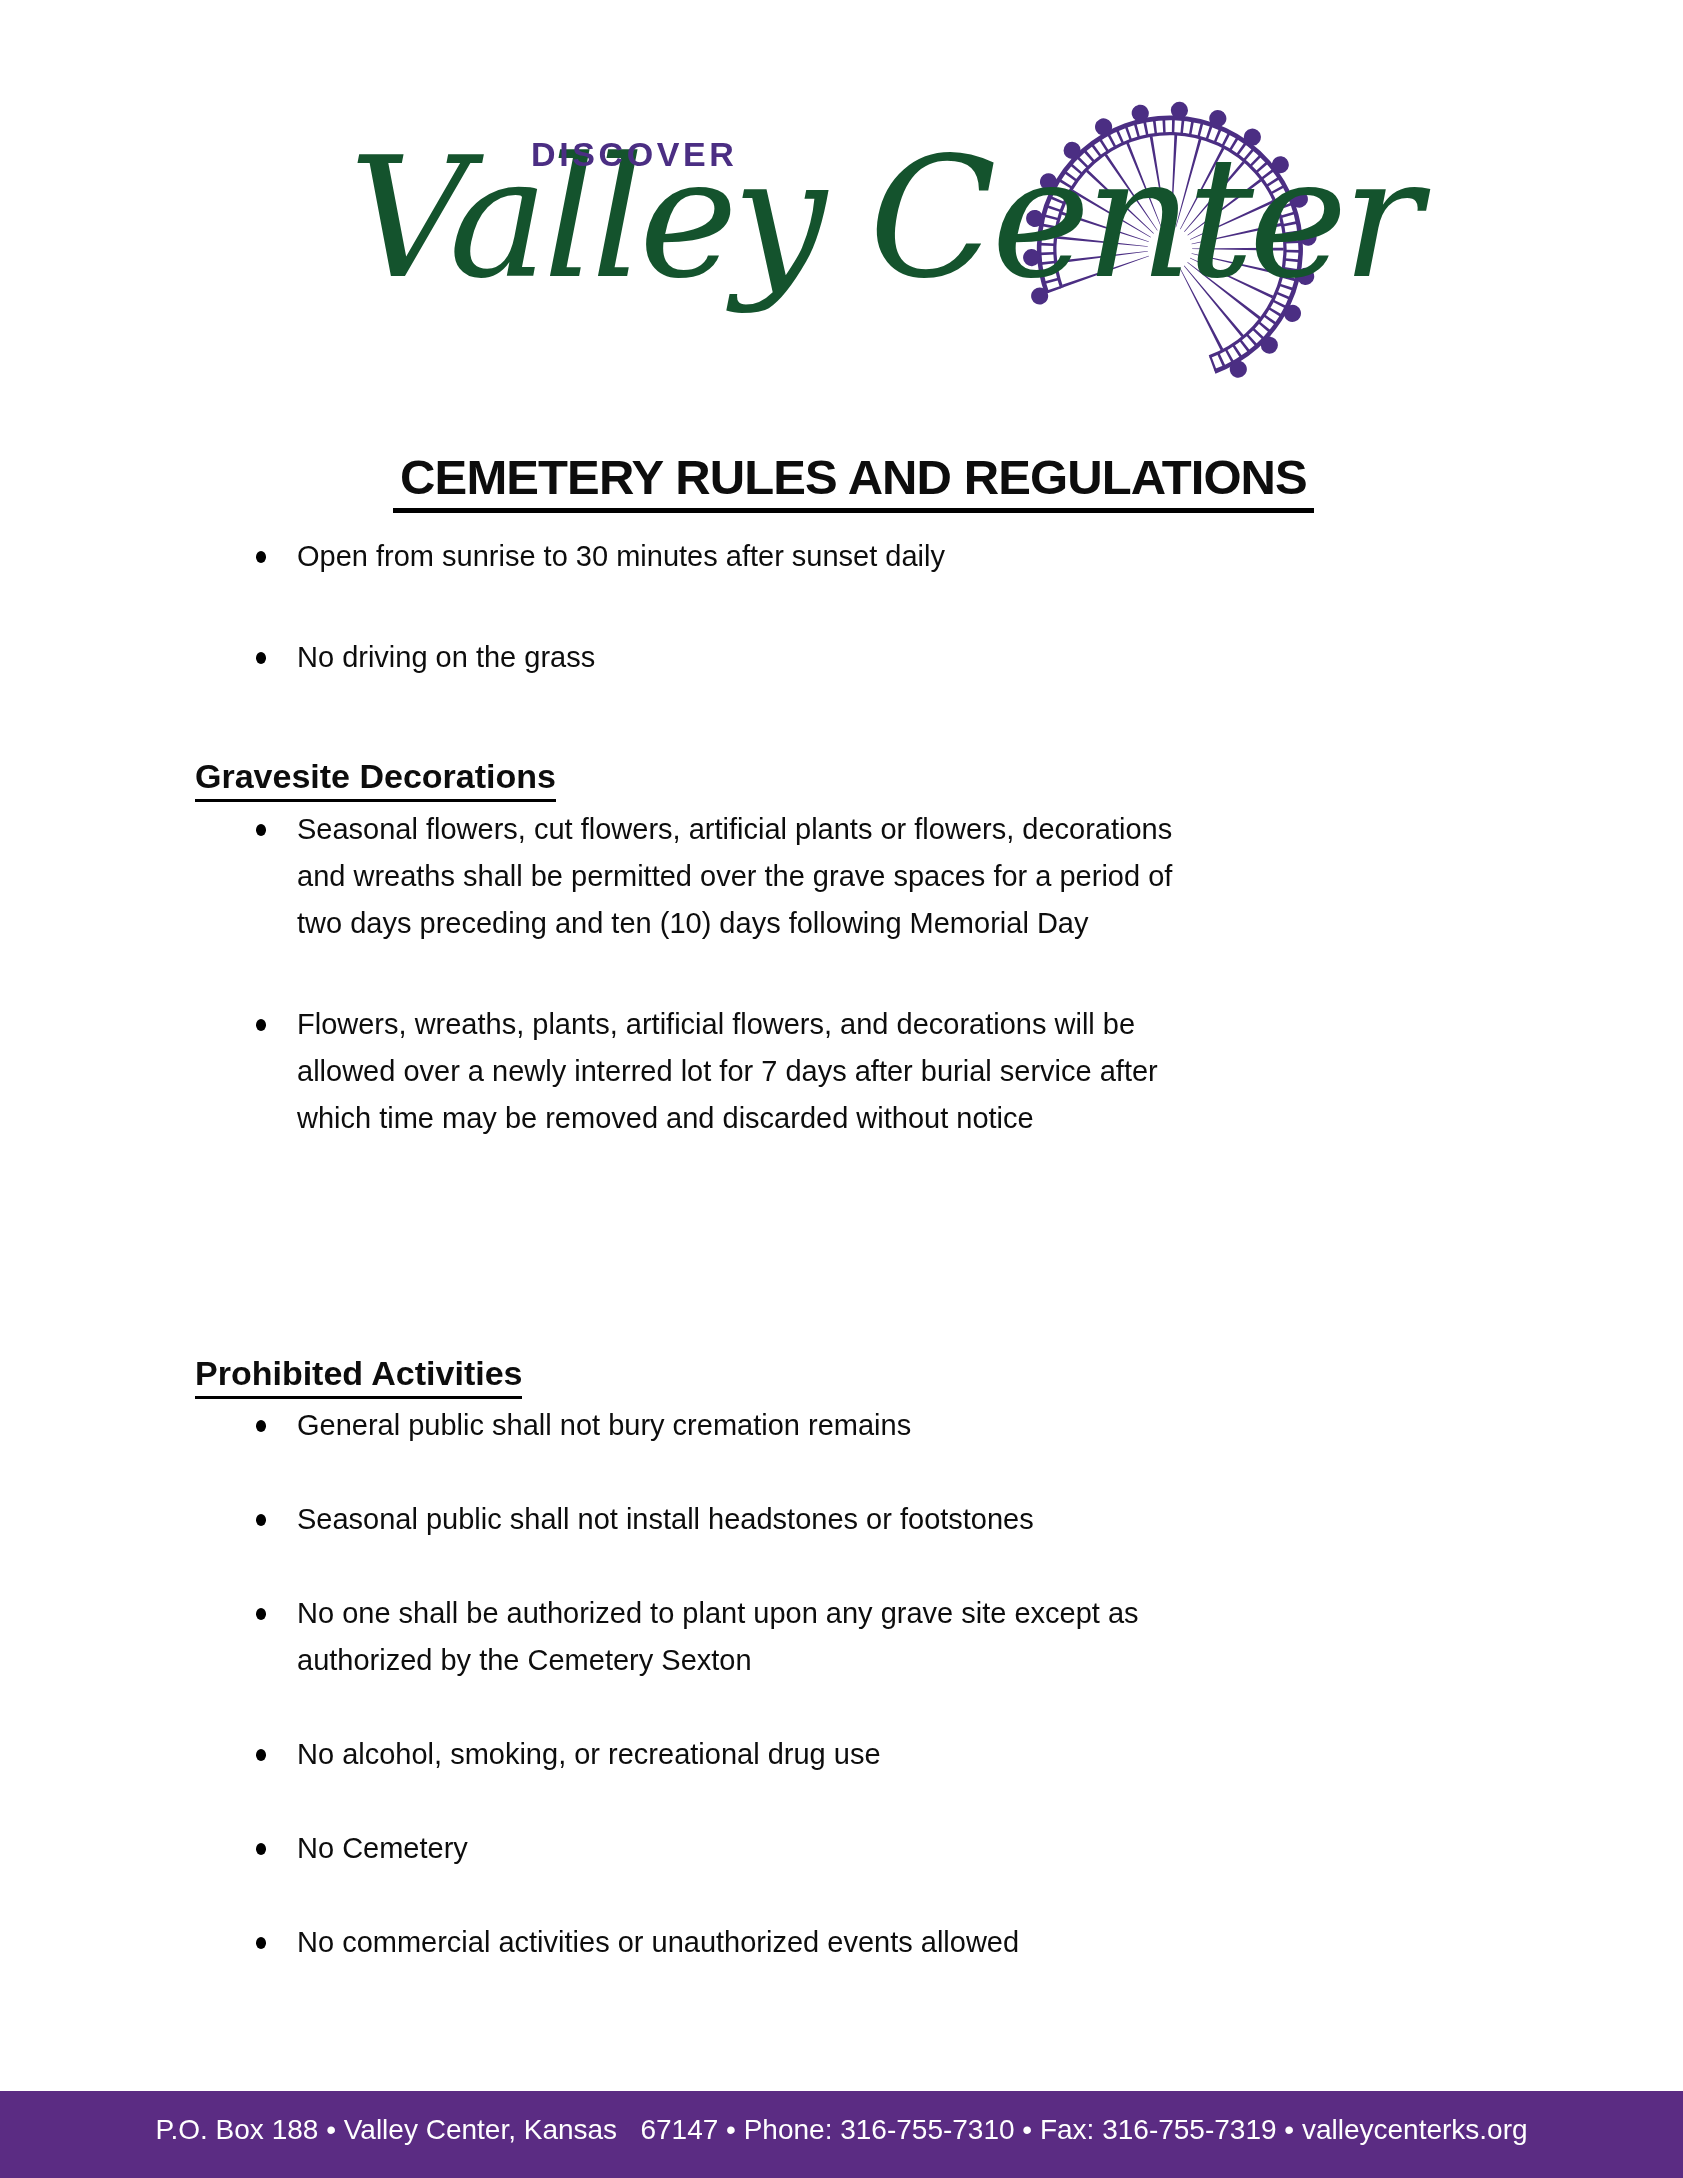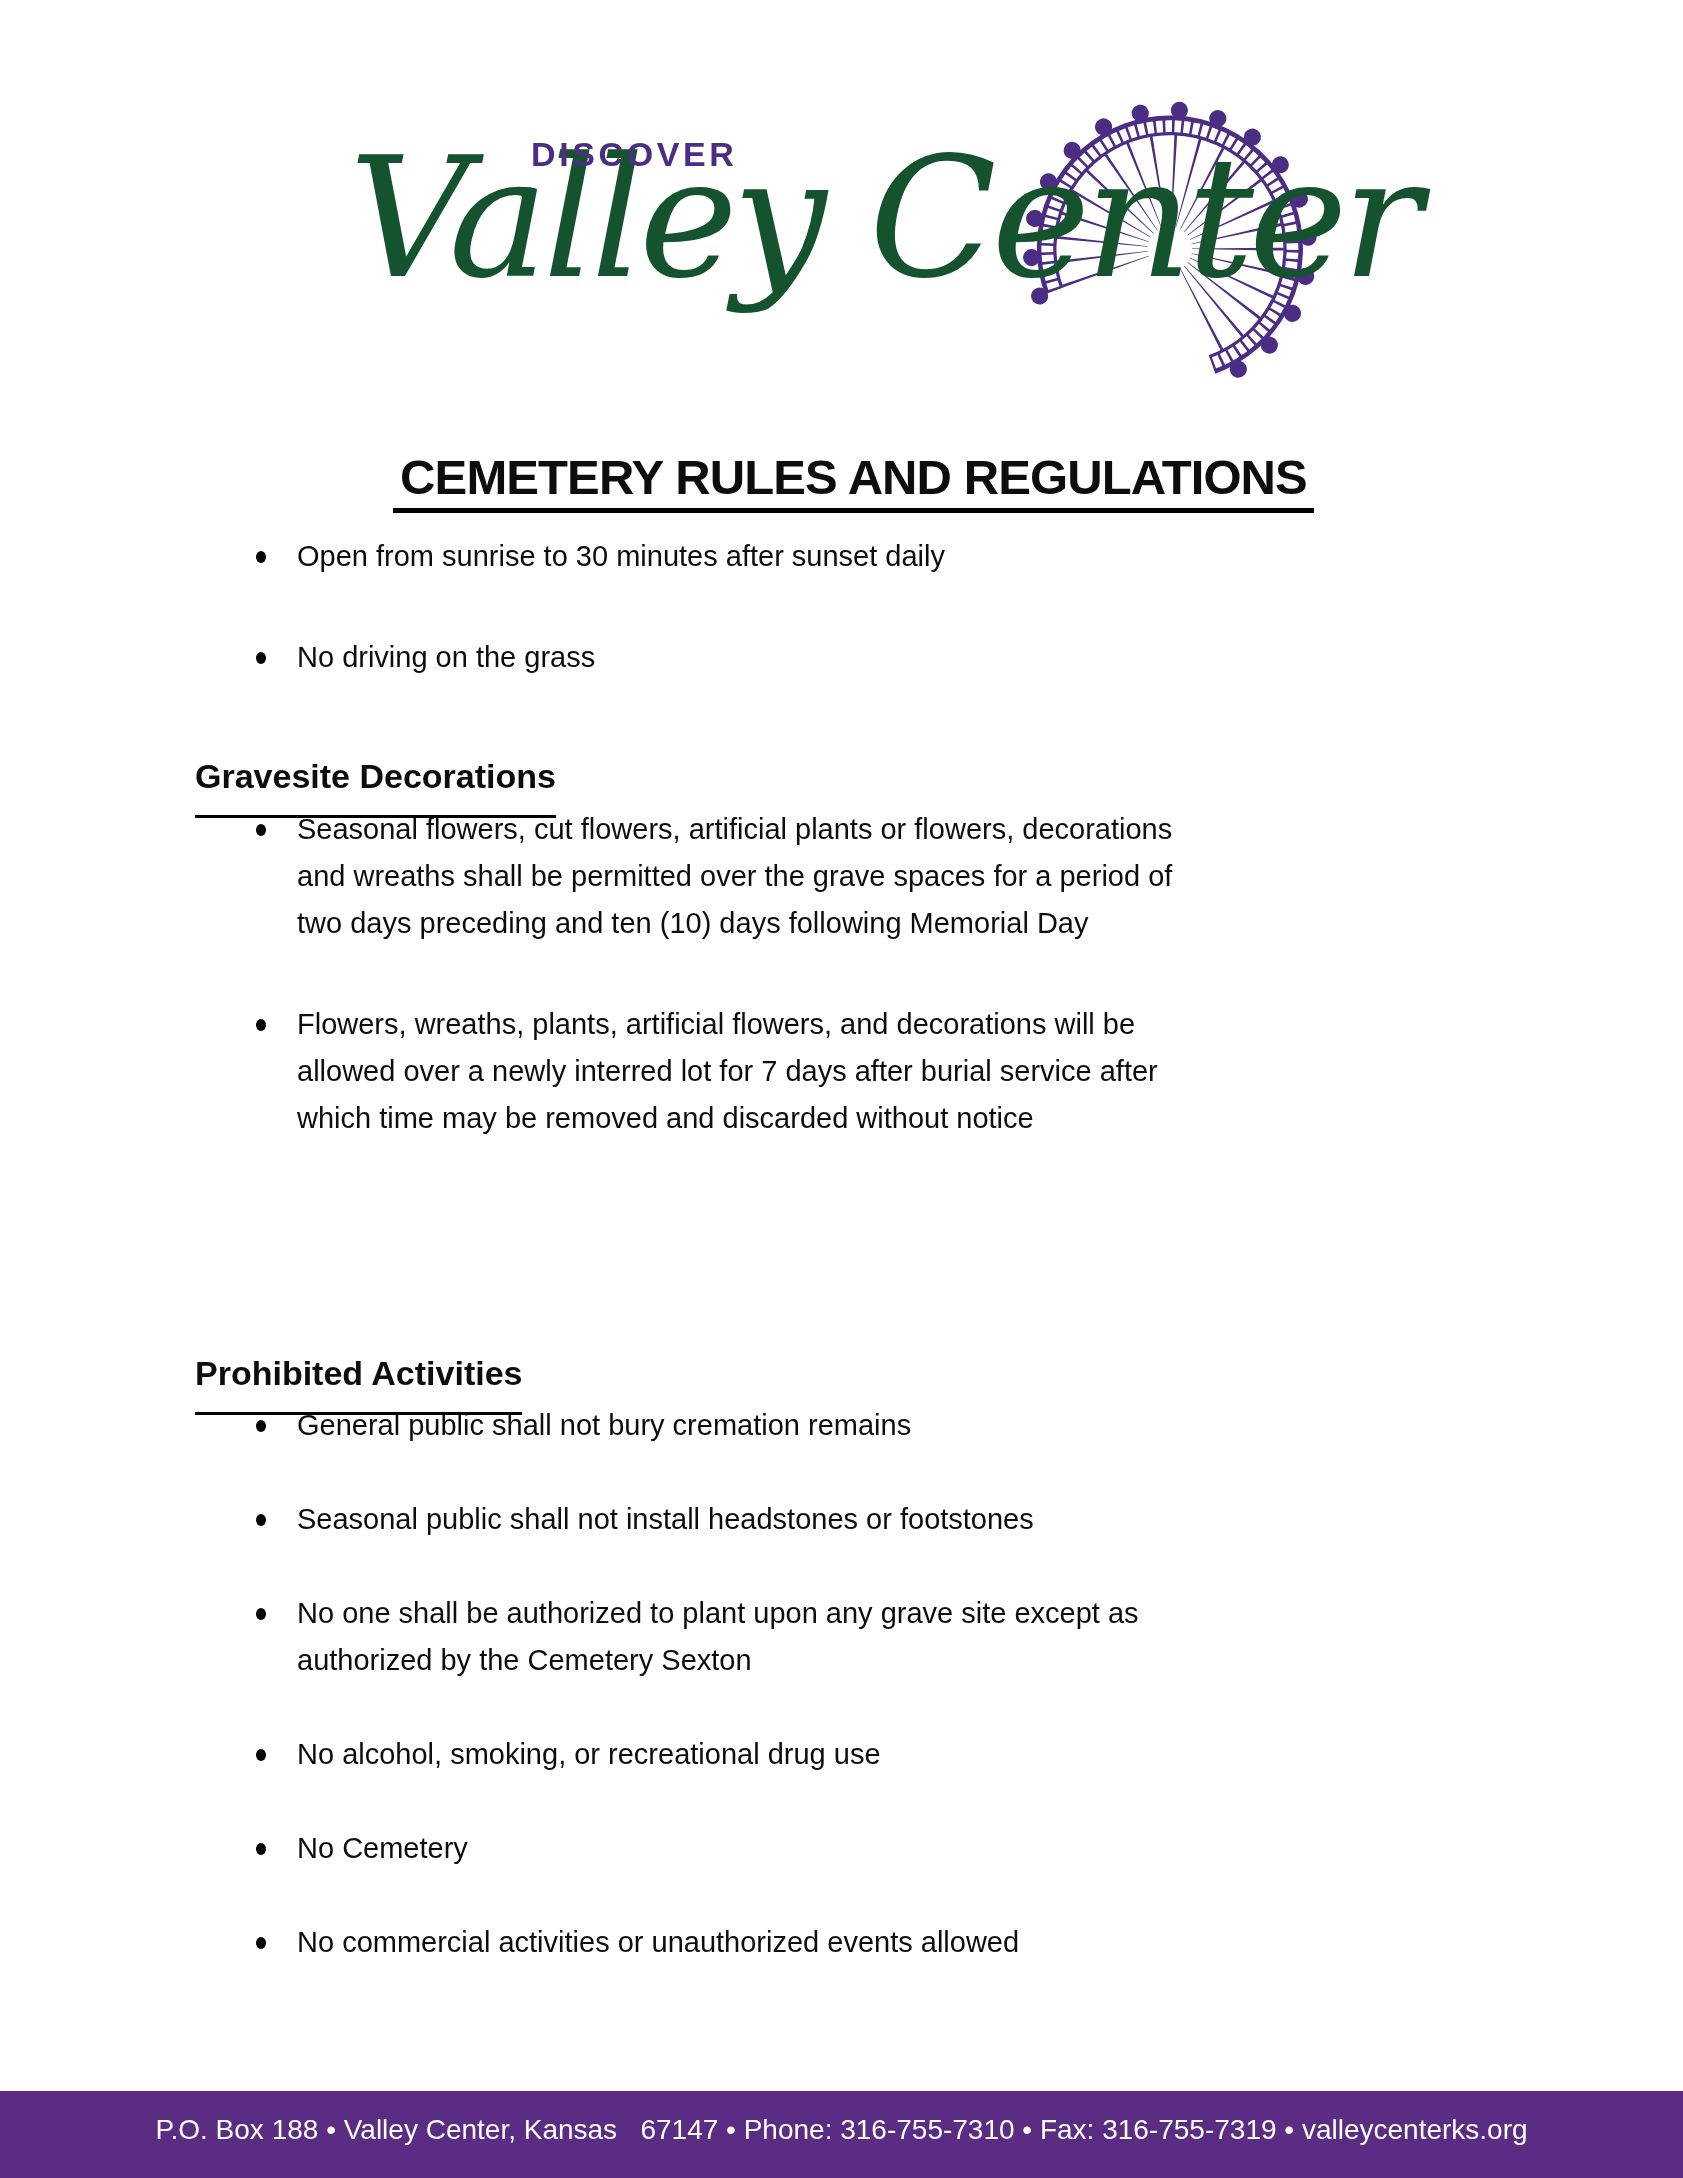--- a/index.html
+++ b/index.html
@@ -32,21 +32,21 @@
   .title{
     position:absolute;top:439px;left:0;width:100%;
     text-align:center;margin:12px;
     font-size:49px;font-weight:bold;line-height:52px;letter-spacing:-0.9px;
   }
   .title .u{border-bottom:5.4px solid #000;padding:0 7.2px 3.6px 7.2px;}
   h2.sec{
     position:absolute;left:195px;margin:0;
     font-size:34px;font-weight:bold;line-height:41px;
   }
-  h2.sec .u{border-bottom:3.6px solid #000;padding-bottom:20px;}
+  h2.sec .u{border-bottom:3.6px solid #000;padding-bottom:4px;}
   ul.rules{position:absolute;left:0;margin:0;padding:0;list-style:none;width:100%;}
   ul.rules li{
     position:relative;
     margin:0 108px 54px 297px;
     font-size:29px;line-height:47px;
   }
   ul.rules.tight li{margin-bottom:47px;}
   ul.rules li::before{
     content:"";
     position:absolute;left:-41px;top:18px;

